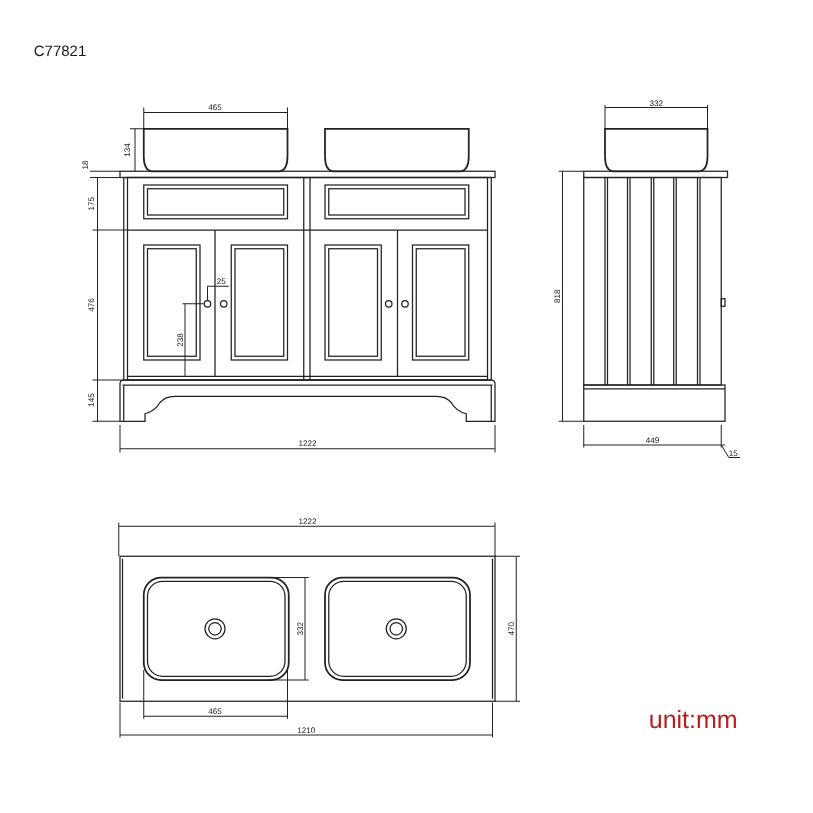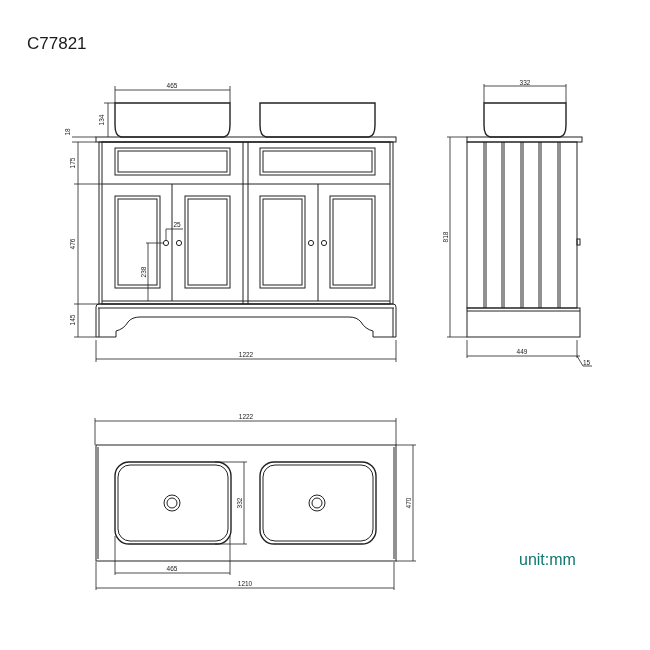--- a/index.html
+++ b/index.html
@@ -1,18 +1,18 @@
 <!DOCTYPE html>
 <html><head>
   <meta charset="utf-8">
   <style>
     html, body { margin: 0; padding: 0; background: #ffffff; }
     body { width: 650px; height: 650px; position: relative; overflow: hidden; font-family: "Liberation Sans", sans-serif; }
-    .model { position: absolute; left: 27px; top: 34px; font-size: 17px; color: #1a1a1a; font-family: "Liberation Sans", sans-serif; }
-    .unit { position: absolute; left: 519px; top: 551px; font-size: 16px; color: #0f766e; font-family: "Liberation Sans", sans-serif; }
+    .model { position: absolute; left: 27px; top: 34px; font-size: 12px; color: #1a1a1a; font-family: "Liberation Sans", sans-serif; }
+    .unit { position: absolute; left: 519px; top: 565px; font-size: 20px; color: #b91c1c; font-family: "Liberation Sans", sans-serif; }
     svg { position: absolute; left: 0; top: 0; }
     .ln { stroke: #222; stroke-width: 1; fill: none; }
     .thk { stroke: #222; stroke-width: 1.4; fill: none; }
     .dim { stroke: #222; stroke-width: 0.8; fill: none; }
     .dt { font-family: "Liberation Sans", sans-serif; font-size: 6.5px; fill: #222; }
   </style>
 </head>
 <body>
 
 <div class="model">C77821</div>

